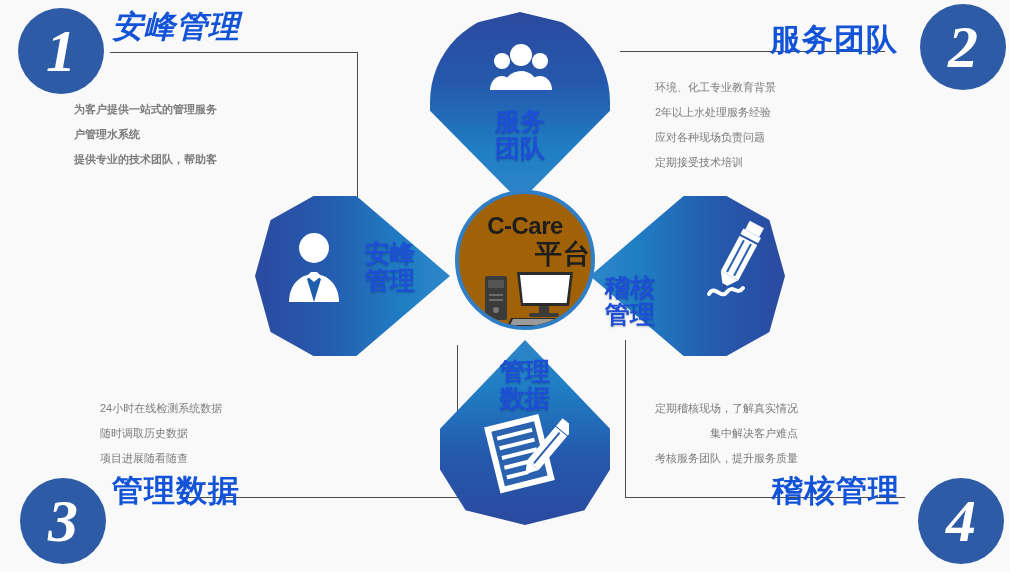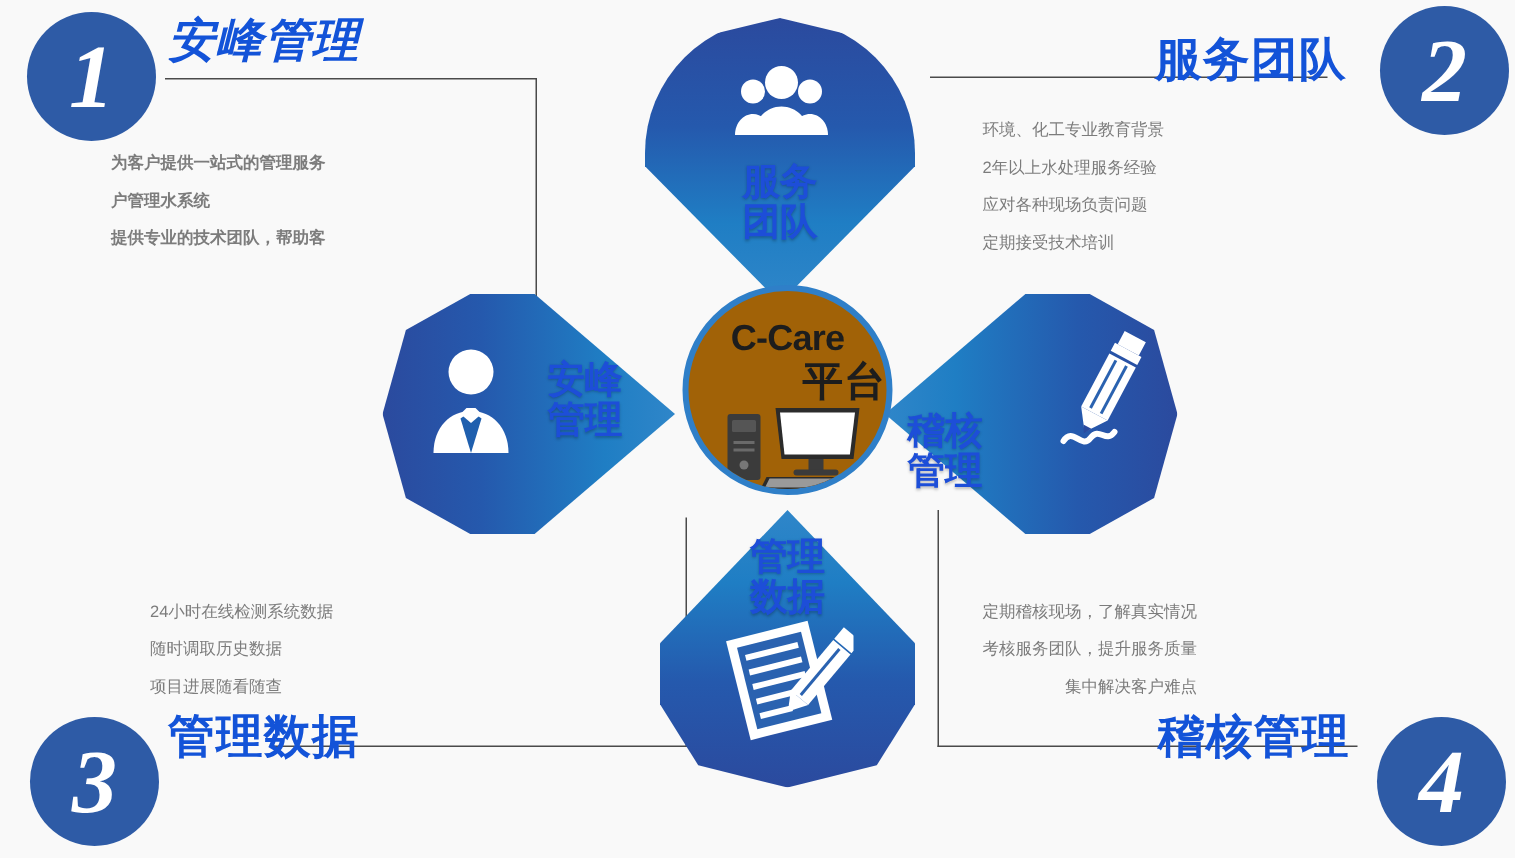--- a/index.html
+++ b/index.html
@@ -172,22 +172,22 @@
       <div>应对各种现场负责问题</div>
       <div>定期接受技术培训</div>
     </div>
   <div class="q-body" id="b3">
       <div>24小时在线检测系统数据</div>
       <div>随时调取历史数据</div>
       <div>项目进展随看随查</div>
     </div>
   <div class="q-body" id="b4">
       <div>定期稽核现场，了解真实情况</div>
+      <div>集中解决客户难点</div>
       <div>考核服务团队，提升服务质量</div>
-      <div>集中解决客户难点</div>
     </div>
 
   <div id="flower">
 
     <div class="petal" id="petal-top"></div>
     <div class="petal-icon" id="ico-top">
       <svg viewBox="0 0 62 46" width="62" height="46">
         <circle cx="12" cy="17" r="8" fill="#fff"></circle>
         <path d="M0 46c0-8 5.5-14 12-14s12 6 12 14z" fill="#fff"></path>
         <circle cx="50" cy="17" r="8" fill="#fff"></circle>

